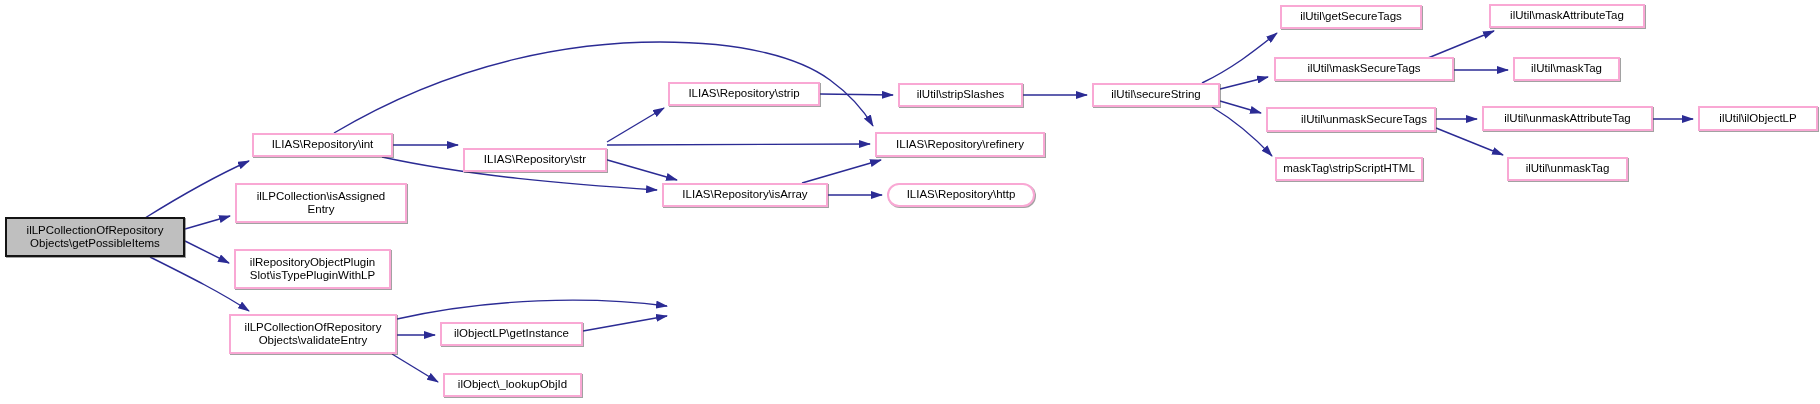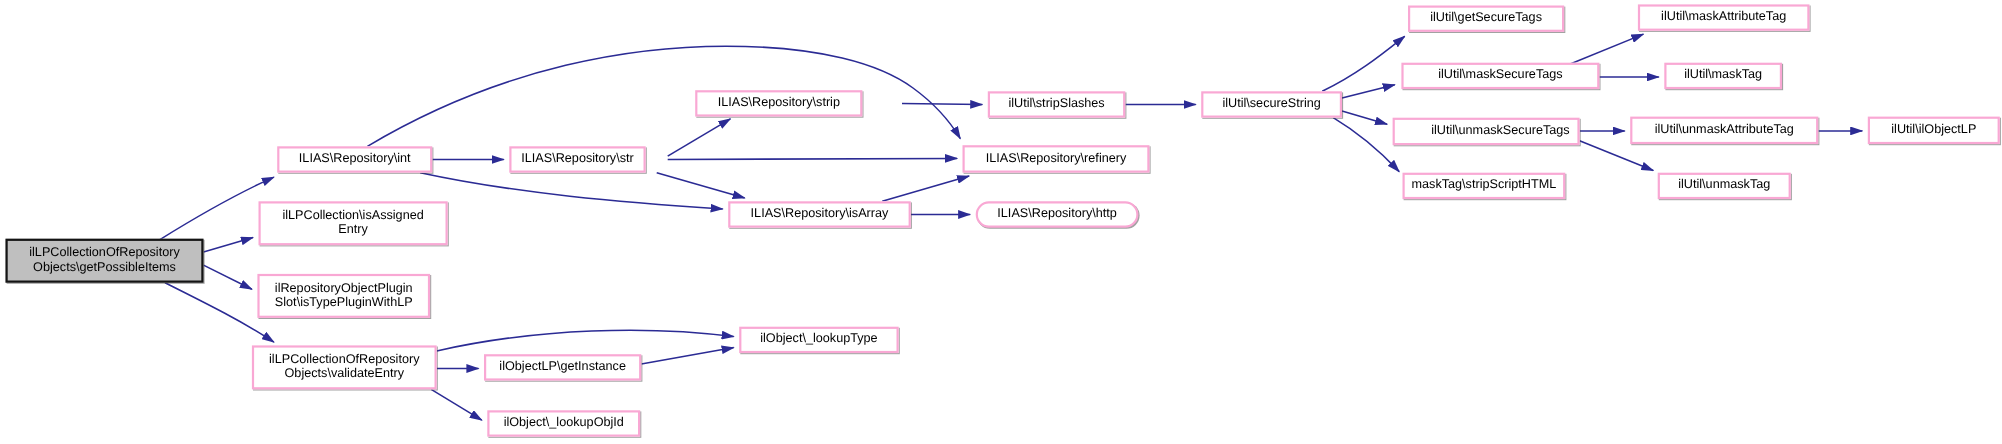--- a/index.html
+++ b/index.html
@@ -74,23 +74,23 @@
 
   <div class="node" style="left:235px;top:183px;width:172px;height:40px;">ilLPCollection\isAssigned
 Entry</div>
 
   <div class="node" style="left:234px;top:249px;width:157px;height:40px;">ilRepositoryObjectPlugin
 Slot\isTypePluginWithLP</div>
 
   <div class="node" style="left:229px;top:314px;width:168px;height:40px;">ilLPCollectionOfRepository
 Objects\validateEntry</div>
 
-  <div class="node" style="left:463px;top:133px;width:124px;height:24px;">ILIAS\Repository\str</div>
+  <div class="node" style="left:463px;top:148px;width:144px;height:24px;">ILIAS\Repository\str</div>
 
-  <div class="node" style="left:632px;top:82px;width:152px;height:24px;">ILIAS\Repository\strip</div>
+  <div class="node" style="left:668px;top:82px;width:152px;height:24px;">ILIAS\Repository\strip</div>
 
   <div class="node" style="left:662px;top:183px;width:166px;height:24px;">ILIAS\Repository\isArray</div>
 
   <div class="node" style="left:875px;top:132px;width:170px;height:25px;">ILIAS\Repository\refinery</div>
 
   <div class="node" style="left:887px;top:183px;width:148px;height:24px;border-radius:12px;">ILIAS\Repository\http</div>
 
   <div class="node" style="left:898px;top:83px;width:125px;height:24px;">ilUtil\stripSlashes</div>
 
   <div class="node" style="left:1092px;top:83px;width:128px;height:24px;">ilUtil\secureString</div>
@@ -106,19 +106,18 @@
   <div class="node" style="left:1489px;top:4px;width:156px;height:24px;">ilUtil\maskAttributeTag</div>
 
   <div class="node" style="left:1513px;top:57px;width:107px;height:24px;">ilUtil\maskTag</div>
 
   <div class="node" style="left:1482px;top:106px;width:171px;height:25px;">ilUtil\unmaskAttributeTag</div>
 
   <div class="node" style="left:1507px;top:157px;width:121px;height:24px;">ilUtil\unmaskTag</div>
 
   <div class="node" style="left:1698px;top:106px;width:120px;height:25px;">ilUtil\ilObjectLP</div>
 
-  <div class="node" style="left:672px;top:297px;width:145px;height:24px;">ilObject\_lookupType</div>
 
   <div class="node" style="left:440px;top:322px;width:143px;height:24px;">ilObjectLP\getInstance</div>
 
   <div class="node" style="left:443px;top:373px;width:139px;height:24px;">ilObject\_lookupObjId</div>
 
 </div>
 
 </body></html>

